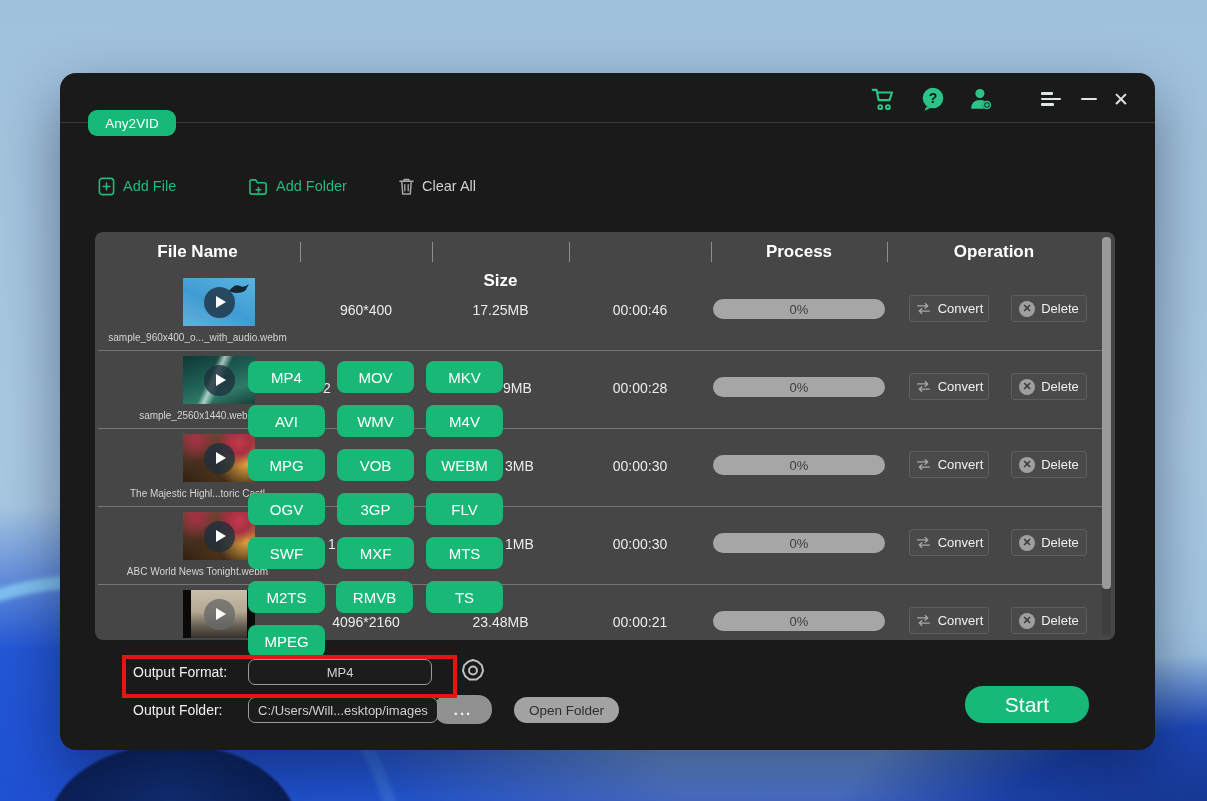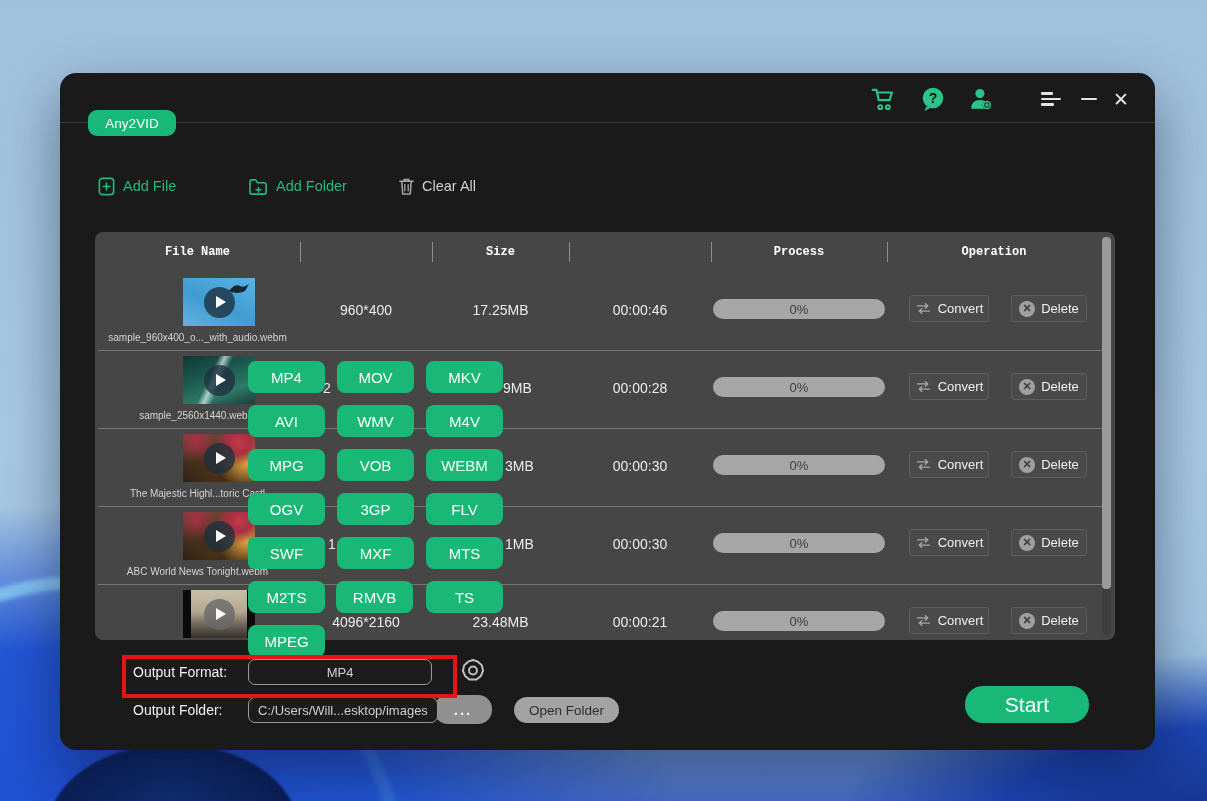--- a/index.html
+++ b/index.html
@@ -39,22 +39,22 @@
   
   .toolbar-btn { position:absolute; top:100px; height:26px; background:none; border:none; cursor:pointer;
     display:flex; align-items:center; gap:7px; font-size:14.5px; }
   .tbar-addfile{left:37px;color:#25b87d;} .tbar-addfolder{left:188px;color:#25b87d;} .tbar-clear{left:338px;color:#cfcfcf;}
 
   
   .table { position:absolute; left:35px; top:159px; width:1020px; height:408px; background:#464646;
     border-radius:8px; overflow:hidden; z-index:1; }
   .thead { position:absolute; left:0; top:0; width:100%; height:40px; }
   .th { position:absolute; top:0; height:40px; display:flex; align-items:center; justify-content:center;
-    color:#fff; font-size:12px; font-weight:bold;font-family:Liberation Mono, monospace; }
-  .th0{left:0;width:205px;} .th1{left:205px;width:132px;} .th2{left:337px;width:137px;}
+    color:#fff; font-size:17px; font-weight:bold; }
+  .th0{left:0;width:205px;} .th1{left:205px;width:132px;} .th2{left:337px;width:137px;margin-top:29px;}
   .th3{left:474px;width:142px;} .th4{left:616px;width:176px;} .th5{left:792px;width:214px;}
   .thsep { position:absolute; top:10px; width:1px; height:20px; background:#8f8f8f; }
 
   .tbody { position:absolute; left:0; top:40px; right:0; bottom:0; overflow:hidden; }
   .row { position:absolute; left:0; width:1006px; height:78px; }
   .row:not(.row-0)::before { content:""; position:absolute; left:3px; right:-6px; top:0; height:1px; background:#767676; }
 
   .thumb { position:absolute; left:88px; top:6px; width:72px; height:48px; overflow:hidden;
     display:flex; align-items:center; justify-content:center; cursor:pointer; }
   .thumb-0 { background:linear-gradient(205deg,#5cb3e2 0%,#3f9cd2 55%,#63b1dc 100%); }
@@ -346,21 +346,21 @@
         <button class="fmt" style="left: 178px; top: 0px;">MKV</button>
         <button class="fmt" style="left: 0px; top: 44px;">AVI</button>
         <button class="fmt" style="left: 89px; top: 44px;">WMV</button>
         <button class="fmt" style="left: 178px; top: 44px;">M4V</button>
         <button class="fmt" style="left: 0px; top: 88px;">MPG</button>
         <button class="fmt" style="left: 89px; top: 88px;">VOB</button>
         <button class="fmt" style="left: 178px; top: 88px;">WEBM</button>
         <button class="fmt" style="left: 0px; top: 132px;">OGV</button>
         <button class="fmt" style="left: 89px; top: 132px;">3GP</button>
         <button class="fmt" style="left: 178px; top: 132px;">FLV</button>
-        <button class="fmt" style="left: 0px; top: 176px; border-radius: 6px;">SWF</button>
+        <button class="fmt" style="left: 0px; top: 176px;">SWF</button>
         <button class="fmt" style="left: 89px; top: 176px;">MXF</button>
         <button class="fmt" style="left: 178px; top: 176px;">MTS</button>
         <button class="fmt" style="left: 0px; top: 220px;">M2TS</button>
         <button class="fmt" style="left: 88px; top: 220px;">RMVB</button>
         <button class="fmt" style="left: 178px; top: 220px;">TS</button>
         <button class="fmt" style="left: 0px; top: 264px;">MPEG</button>
       </div>
 
     <div class="red-box"></div>
 

